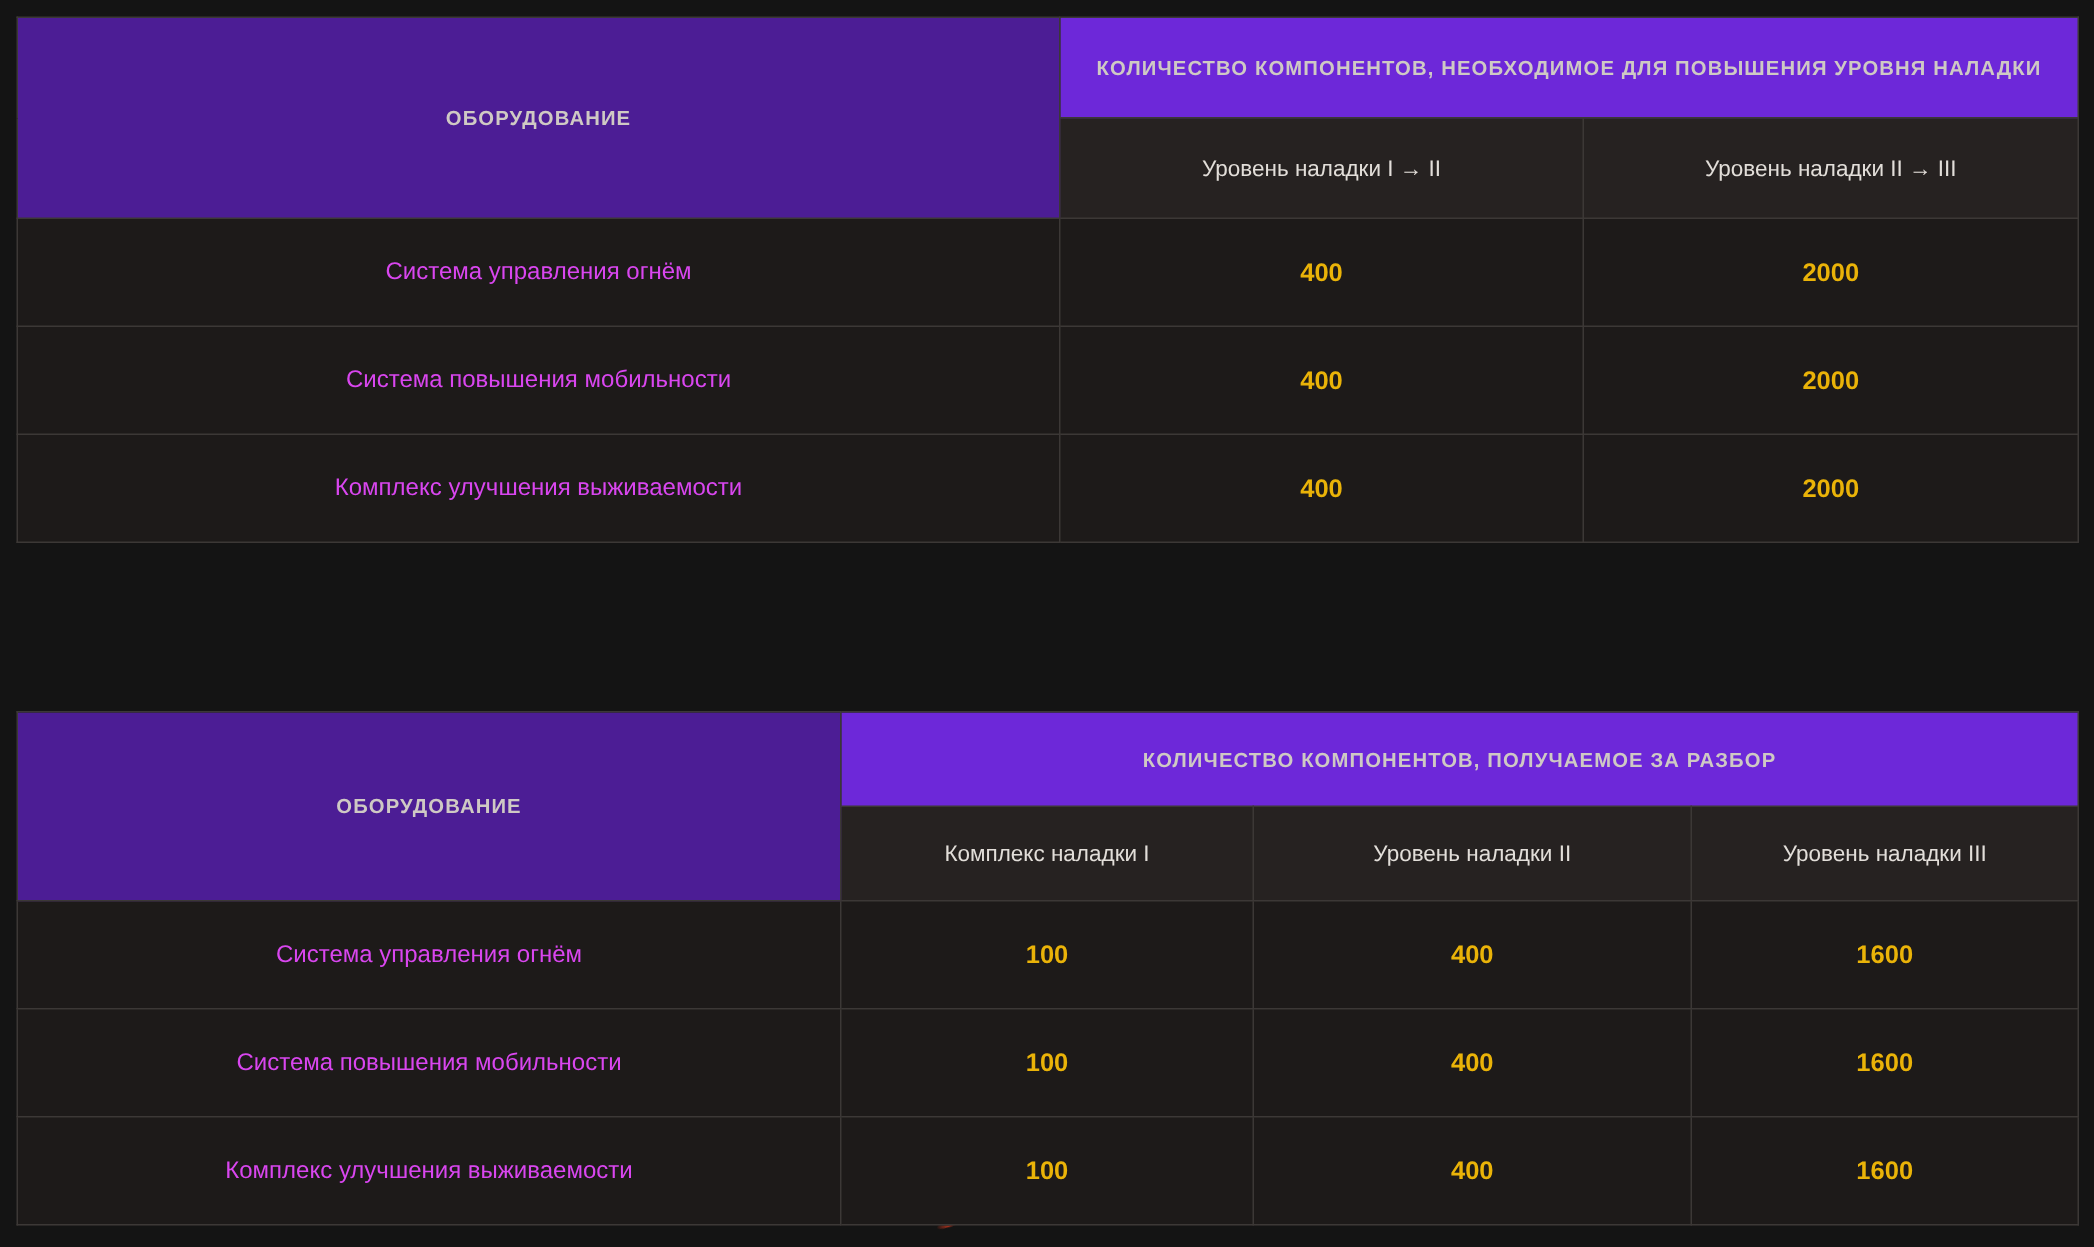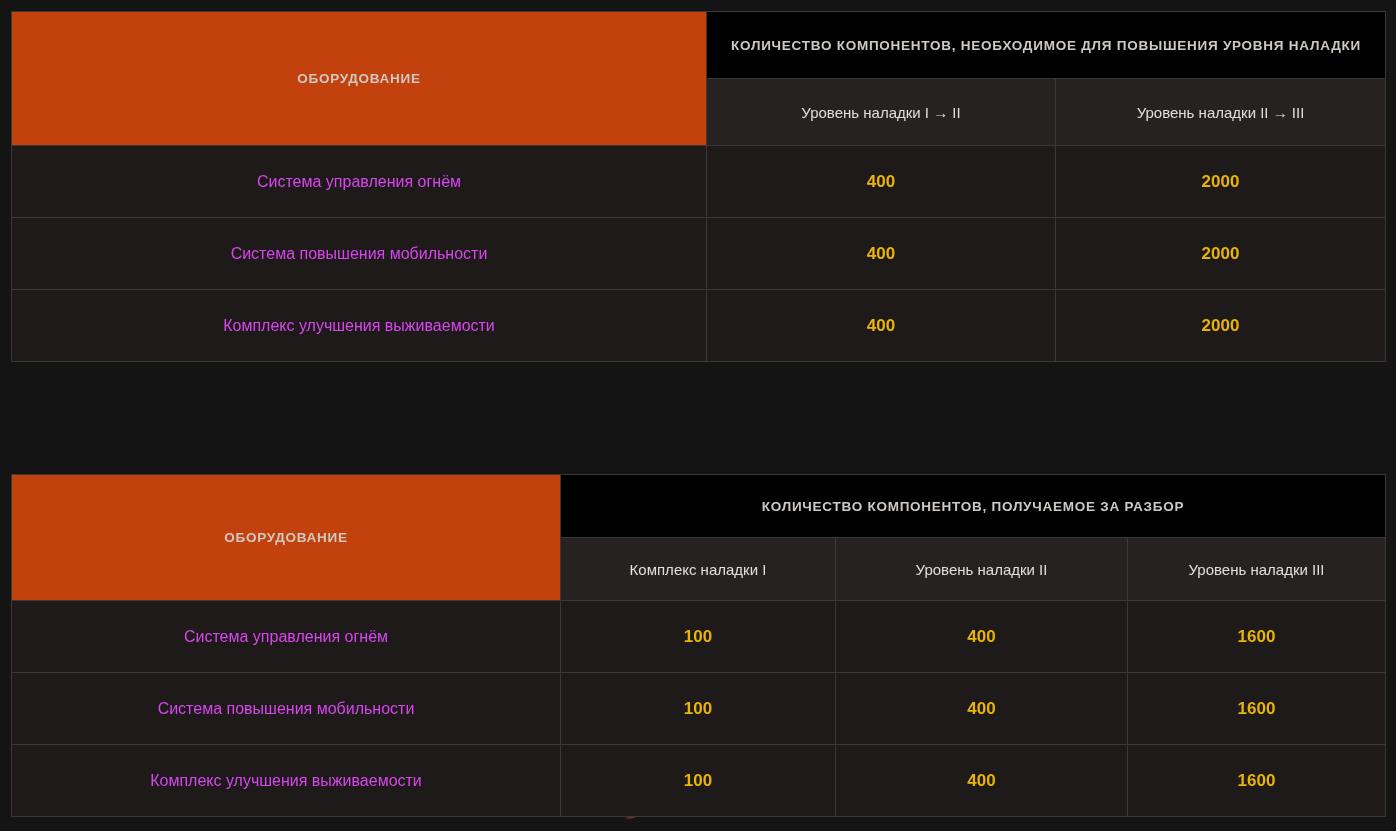--- a/index.html
+++ b/index.html
@@ -38,21 +38,21 @@
     position: absolute;
     background: transparent;
   }
   table.tbl td, table.tbl th {
     border: 1px solid #3c3836;
     padding: 0;
     vertical-align: middle;
     text-align: center;
   }
   .hdr-main {
-    background: #000000;
+    background: #6d28d9;
     color: #cfc9c4;
     font-size: 13.5px;
     font-weight: bold;
     letter-spacing: 0.75px;
     height: 44px;
     text-transform: uppercase;
   }
   .hdr-sub {
     background: #262221;
     color: #e2ded9;
@@ -68,21 +68,21 @@
     text-align: center;
   }
   .cell-val {
     background: #1d1a19;
     color: #eab308;
     font-size: 17px;
     height: 40px;
     font-weight: bold;
   }
   .equip-head {
-    background: #c2410c;
+    background: #4c1d95;
   }
 
   
   #table1 { left: 11px; top: 11px; width: 1374px; }
   #table1 col.c1 { width: 695px; }
   #table1 col.c2 { width: 349px; }
   #table1 col.c3 { width: 330px; }
   #table1 .hdr-main { height: 66px; }
   #table1 .hdr-sub { height: 66px; }
   #table1 .cell-equip, #table1 .cell-val { height: 71px; }

